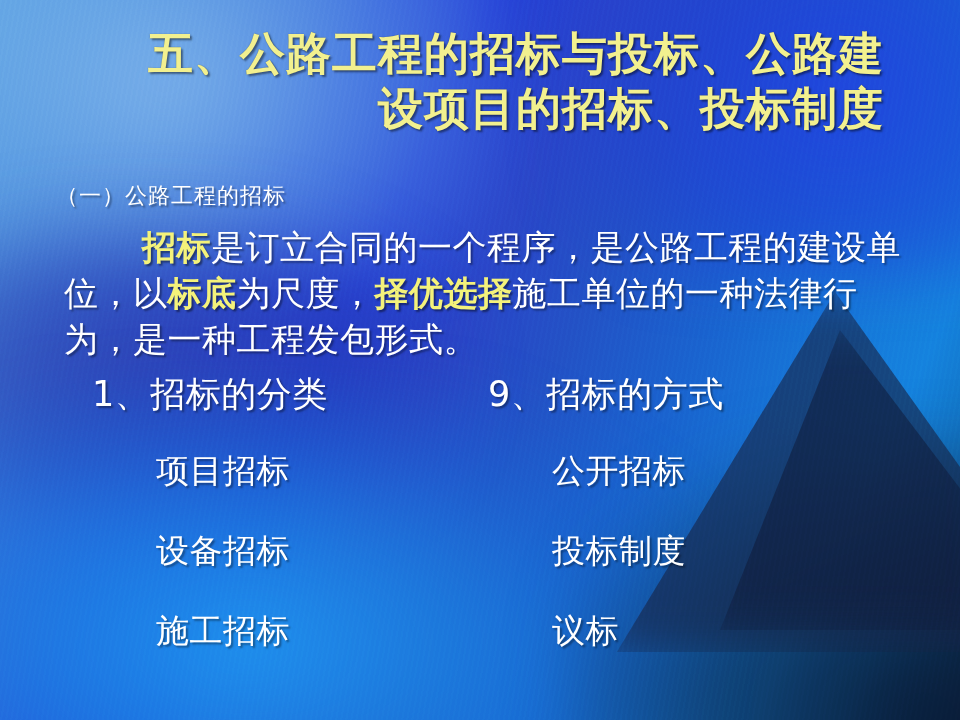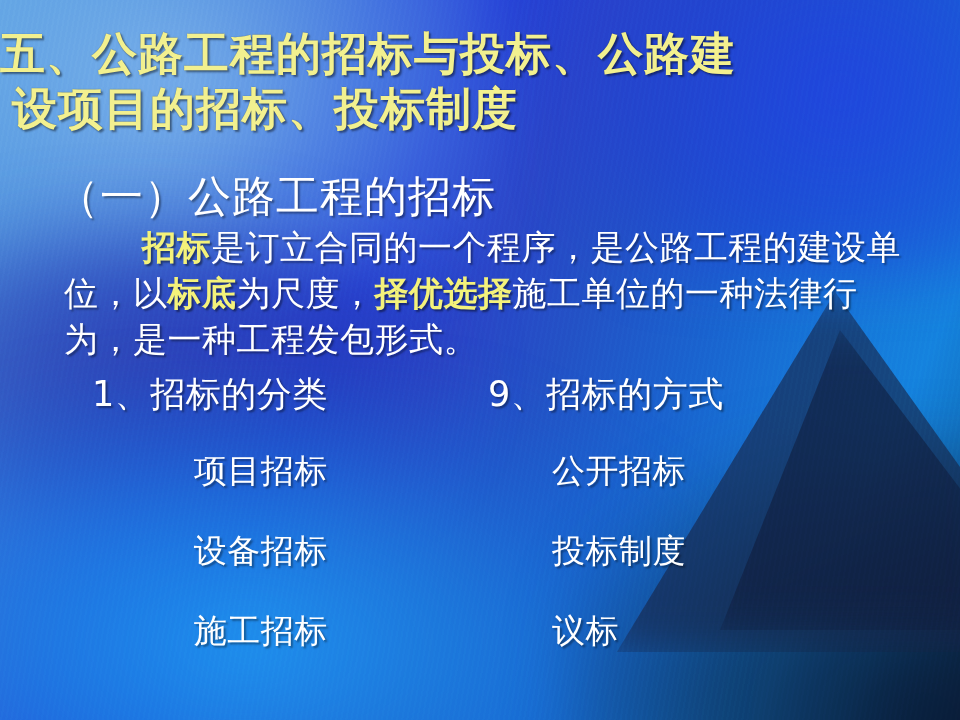--- a/index.html
+++ b/index.html
@@ -137,39 +137,39 @@
     z-index: 5;
     width: 960px;
     height: 720px;
   }
 
   .title-block {
     position: absolute;
     left: 0;
     top: 26px;
     width: 884px;
-    text-align: left;
+    text-align: right;
     color: #f2f08f;
     font-size: 45px;
     font-weight: 700;
     line-height: 55px;
     letter-spacing: 1px;
     text-shadow:
       2px 2px 2px rgba(0,0,0,0.42),
       0 0 1px rgba(0,0,0,0.5);
   }
   .title-line { display: block; white-space: nowrap; }
   .title-line-2 { padding-left: 12px; }
 
   .section-heading {
     position: absolute;
     left: 56px;
     top: 176px;
     color: #ffffff;
-    font-size: 43px;
+    font-size: 22px;
     font-weight: 400;
     line-height: 40px;
     letter-spacing: 1px;
     text-shadow: 2px 2px 2px rgba(0,0,0,0.38);
   }
 
   .body-paragraph {
     position: absolute;
     left: 64px;
     top: 224px;
@@ -187,21 +187,21 @@
     font-weight: 700;
     text-shadow: 2px 2px 2px rgba(0,0,0,0.45);
   }
 
   .list-column {
     position: absolute;
     color: #ffffff;
     text-shadow: 2px 2px 2px rgba(0,0,0,0.38);
     letter-spacing: 0.5px;
   }
-  #list-column-left  { left: 92px;  top: 372px; text-align: right; }
+  #list-column-left  { left: 92px;  top: 372px; }
   #list-column-right { left: 488px; top: 372px; }
 
   .list-heading {
     font-size: 35px;
     font-weight: 400;
     line-height: 44px;
     white-space: nowrap;
   }
   .list-items {
     margin: 0;

